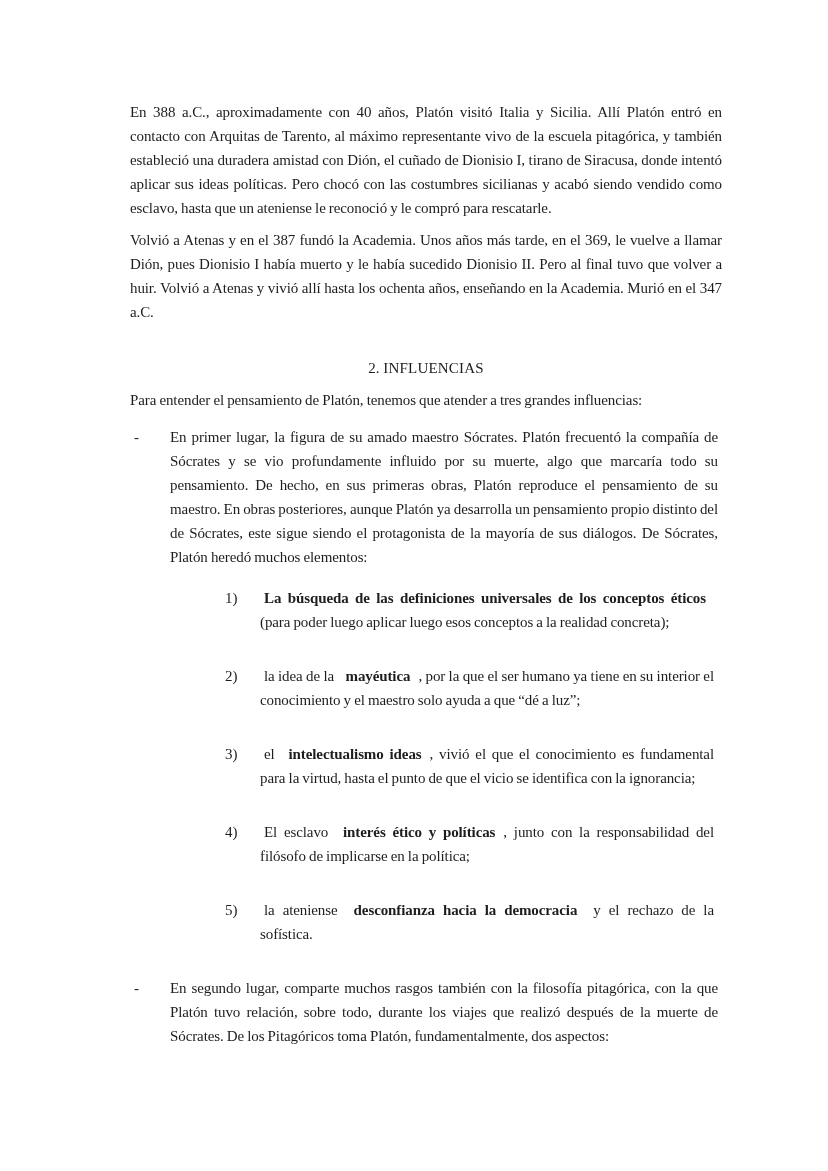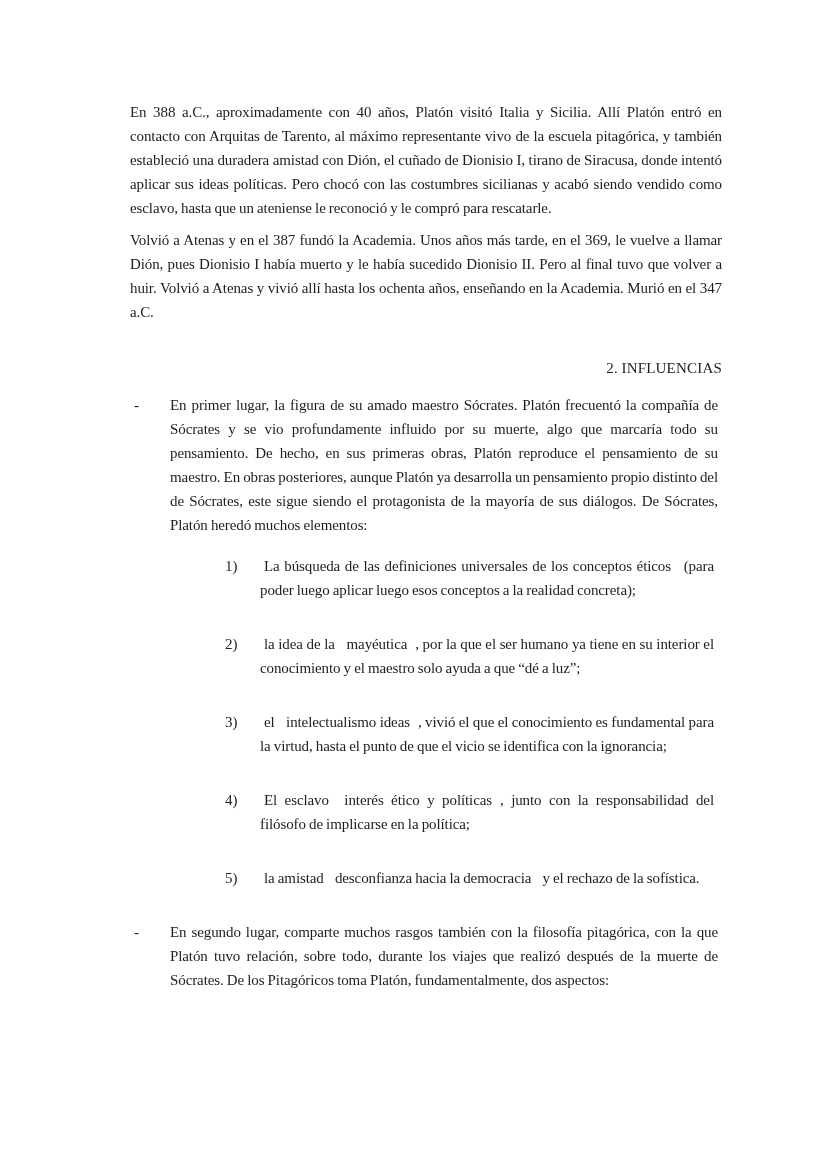--- a/index.html
+++ b/index.html
@@ -17,43 +17,44 @@
     color: #1d1d1f;
     text-align: justify;
     word-spacing: -0.5px;
     letter-spacing: -0.1px;
   }
   .para { margin: 0 0 8px 0; text-align: justify; }
   .heading {
     font-size: 15px;
     font-weight: normal;
     margin: 32px 0 8px 0;
-    text-align: right;
+    text-align: center;
     letter-spacing: 0.2px;
   }
   .dash-item { display: flex; margin: 9px 0 9px 0; }
   .dash-marker { width: 28px; flex: none; text-align: left; }
   .dash-text { flex: 1; text-align: justify; }
   .num-list { margin-top: 8px; }
   .num-item { display: flex; margin: 0 0 22px 87px; }
   .num-marker { width: 27px; flex: none; text-align: left; }
   .num-text { flex: 1; text-align: justify; }
-  .b { font-weight: normal; }
+  .b { font-weight: bold; }
 </style>
 </head>
 <body>
 
 <div class="page">
 
   <p class="para">En 388 a.C., aproximadamente con 40 años, Platón visitó Italia y Sicilia. Allí Platón entró en contacto con Arquitas de Tarento, al máximo representante vivo de la escuela pitagórica, y también estableció una duradera amistad con Dión, el cuñado de Dionisio I, tirano de Siracusa, donde intentó aplicar sus ideas políticas. Pero chocó con las costumbres sicilianas y acabó siendo vendido como esclavo, hasta que un ateniense le reconoció y le compró para rescatarle.</p>
 
   <p class="para">Volvió a Atenas y en el 387 fundó la Academia. Unos años más tarde, en el 369, le vuelve a llamar Dión, pues Dionisio I había muerto y le había sucedido Dionisio II. Pero al final tuvo que volver a huir. Volvió a Atenas y vivió allí hasta los ochenta años, enseñando en la Academia. Murió en el 347 a.C.</p>
 
   <h2 class="heading">2. INFLUENCIAS</h2>
 
+  <p class="para">Para entender el pensamiento de Platón, tenemos que atender a tres grandes influencias:</p>
 
   <div class="dash-item">
     <span class="dash-marker">-</span>
     <p class="dash-text">En primer lugar, la figura de su amado maestro Sócrates. Platón frecuentó la compañía de Sócrates y se vio profundamente influido por su muerte, algo que marcaría todo su pensamiento. De hecho, en sus primeras obras, Platón reproduce el pensamiento de su maestro. En obras posteriores, aunque Platón ya desarrolla un pensamiento propio distinto del de Sócrates, este sigue siendo el protagonista de la mayoría de sus diálogos. De Sócrates, Platón heredó muchos elementos:</p>
   </div>
 
   <div class="num-list">
 
     <div class="num-item">
       <span class="num-marker">1)</span>
@@ -70,21 +71,21 @@
       <p class="num-text"><span>el </span><span class="b">intelectualismo ideas</span><span>, vivió el que el conocimiento es fundamental para la virtud, hasta el punto de que el vicio se identifica con la ignorancia;</span></p>
     </div>
 
     <div class="num-item">
       <span class="num-marker">4)</span>
       <p class="num-text"><span>El esclavo </span><span class="b">interés ético y políticas</span><span>, junto con la responsabilidad del filósofo de implicarse en la política;</span></p>
     </div>
 
     <div class="num-item">
       <span class="num-marker">5)</span>
-      <p class="num-text"><span>la amistad </span><span class="b">desconfianza hacia la democracia</span><span> y el rechazo de la sofística.</span></p>
+      <p class="num-text"><span>la ateniense </span><span class="b">desconfianza hacia la democracia</span><span> y el rechazo de la sofística.</span></p>
     </div>
 
   </div>
 
   <div class="dash-item">
     <span class="dash-marker">-</span>
     <p class="dash-text">En segundo lugar, comparte muchos rasgos también con la filosofía pitagórica, con la que Platón tuvo relación, sobre todo, durante los viajes que realizó después de la muerte de Sócrates. De los Pitagóricos toma Platón, fundamentalmente, dos aspectos:</p>
   </div>
 
 </div>

